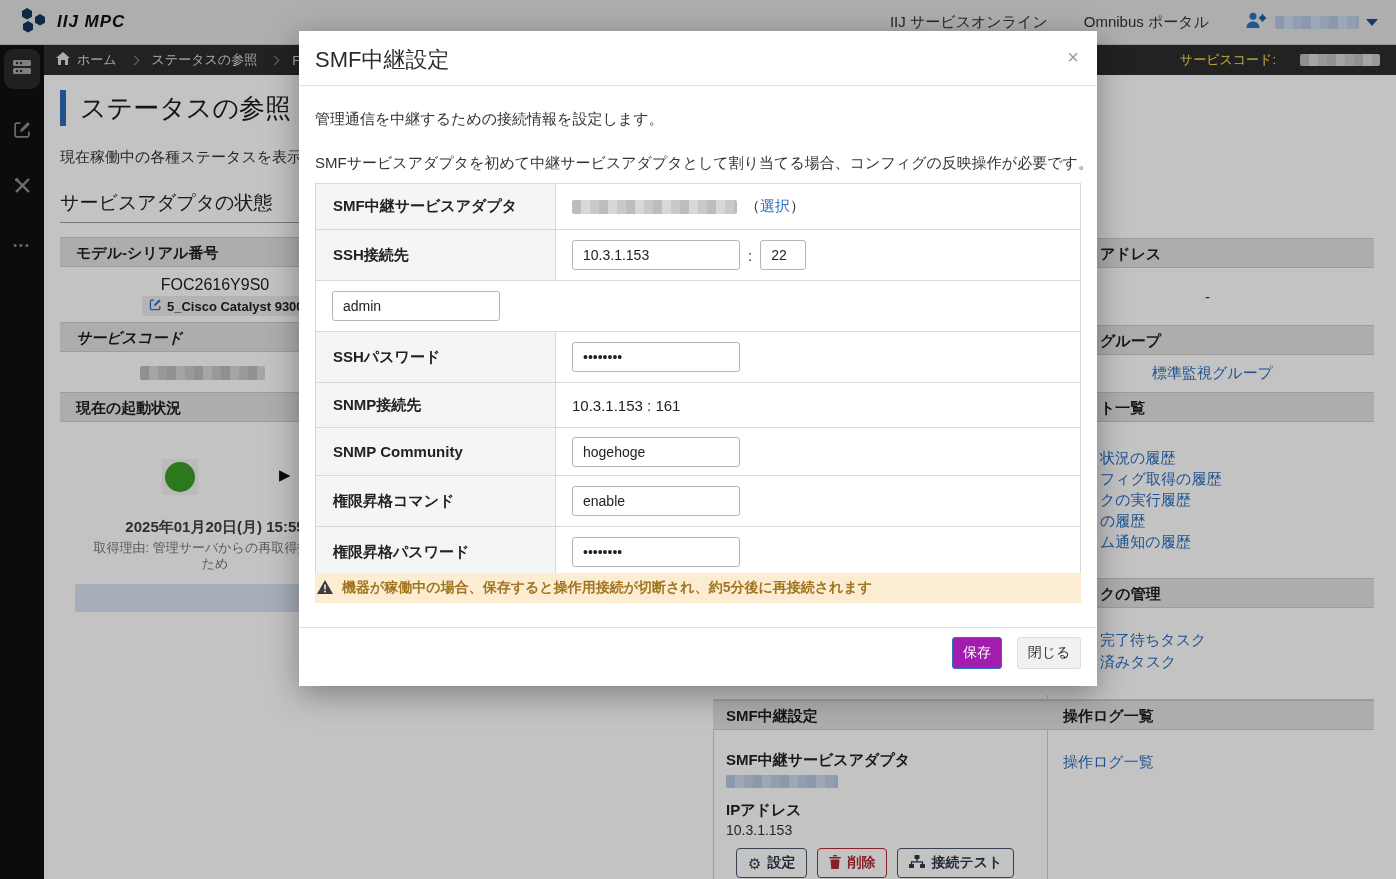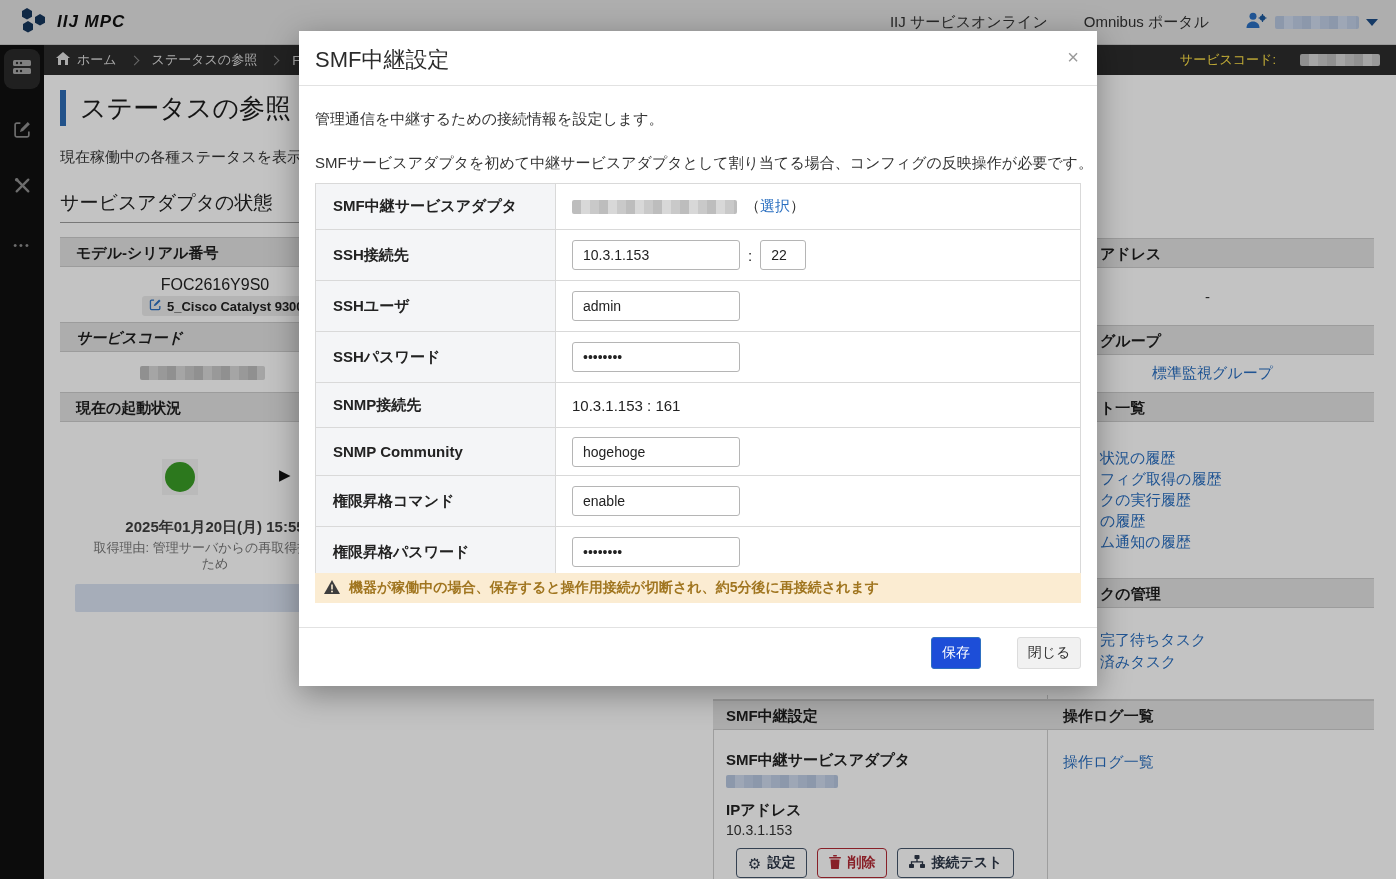--- a/index.html
+++ b/index.html
@@ -87,25 +87,25 @@
   .f-row:nth-child(1){height:45px;} .f-row:nth-child(2){height:50px;} .f-row:nth-child(3){height:50px;}
   .f-row:nth-child(4){height:50px;} .f-row:nth-child(5){height:44px;} .f-row:nth-child(6){height:47px;}
   .f-row:nth-child(7){height:50px;} .f-row:nth-child(8){height:50px;}
   .f-label{width:240px;background:#f4f5f7;border-right:1px solid #d9d9d9;display:flex;align-items:center;
     padding-left:17px;font-weight:bold;font-size:15px;color:#222;box-sizing:border-box;flex:0 0 auto;}
   .f-value{flex:1;display:flex;align-items:center;padding-left:16px;gap:8px;font-size:15px;color:#222;}
   .tin{width:168px;height:30px;border:1px solid #b5b5b5;border-radius:3px;padding:0 10px;font-size:14px;
     color:#222;box-sizing:border-box;font-family:inherit;background:#fff;}
   .tin.port{width:46px;}
   .m-warn{position:absolute;left:16px;top:542px;width:766px;height:30px;background:#fbecd2;display:flex;
-    align-items:center;gap:9px;padding-left:9px;box-sizing:border-box;font-size:14px;font-weight:bold;color:#a0751f;}
+    align-items:center;gap:9px;padding-left:2px;box-sizing:border-box;font-size:14px;font-weight:bold;color:#a0751f;}
   .m-div2{position:absolute;left:0;top:596px;width:798px;height:1px;background:#e2e2e2;}
   .mbtn{position:absolute;top:606px;height:32px;border-radius:3px;font-size:14px;display:flex;align-items:center;
     justify-content:center;cursor:pointer;box-sizing:border-box;font-family:inherit;}
-  .mbtn.save{left:632px;width:50px;background:#1d4ed8;color:#fff;border:1px solid #2e70c2;}
+  .mbtn.save{left:653px;width:50px;background:#a21caf;color:#fff;border:1px solid #2e70c2;}
   .mbtn.closeb{left:718px;width:64px;background:#f1f1f1;color:#333;border:1px solid #dcdcdc;}
 </style>
 </head>
 <body>
 
 <div class="screen">
 
   <div class="topbar">
     <div class="logo">
       <span>
@@ -317,21 +317,20 @@
       </div>
       <div class="f-row">
         <div class="f-label">SSH接続先</div>
         <div class="f-value">
           <input class="tin" type="text" value="10.3.1.153" style="">
           <span>:</span>
           <input class="tin port" type="text" value="22" style="">
         </div>
       </div>
       <div class="f-row">
-        <div class="f-label">SSHユーザ</div>
         <div class="f-value">
             <input class="tin" type="text" value="admin" style="">
           </div>
       </div>
       <div class="f-row">
         <div class="f-label">SSHパスワード</div>
         <div class="f-value">
             <input class="tin" type="text" value="••••••••" style="">
           </div>
       </div>

